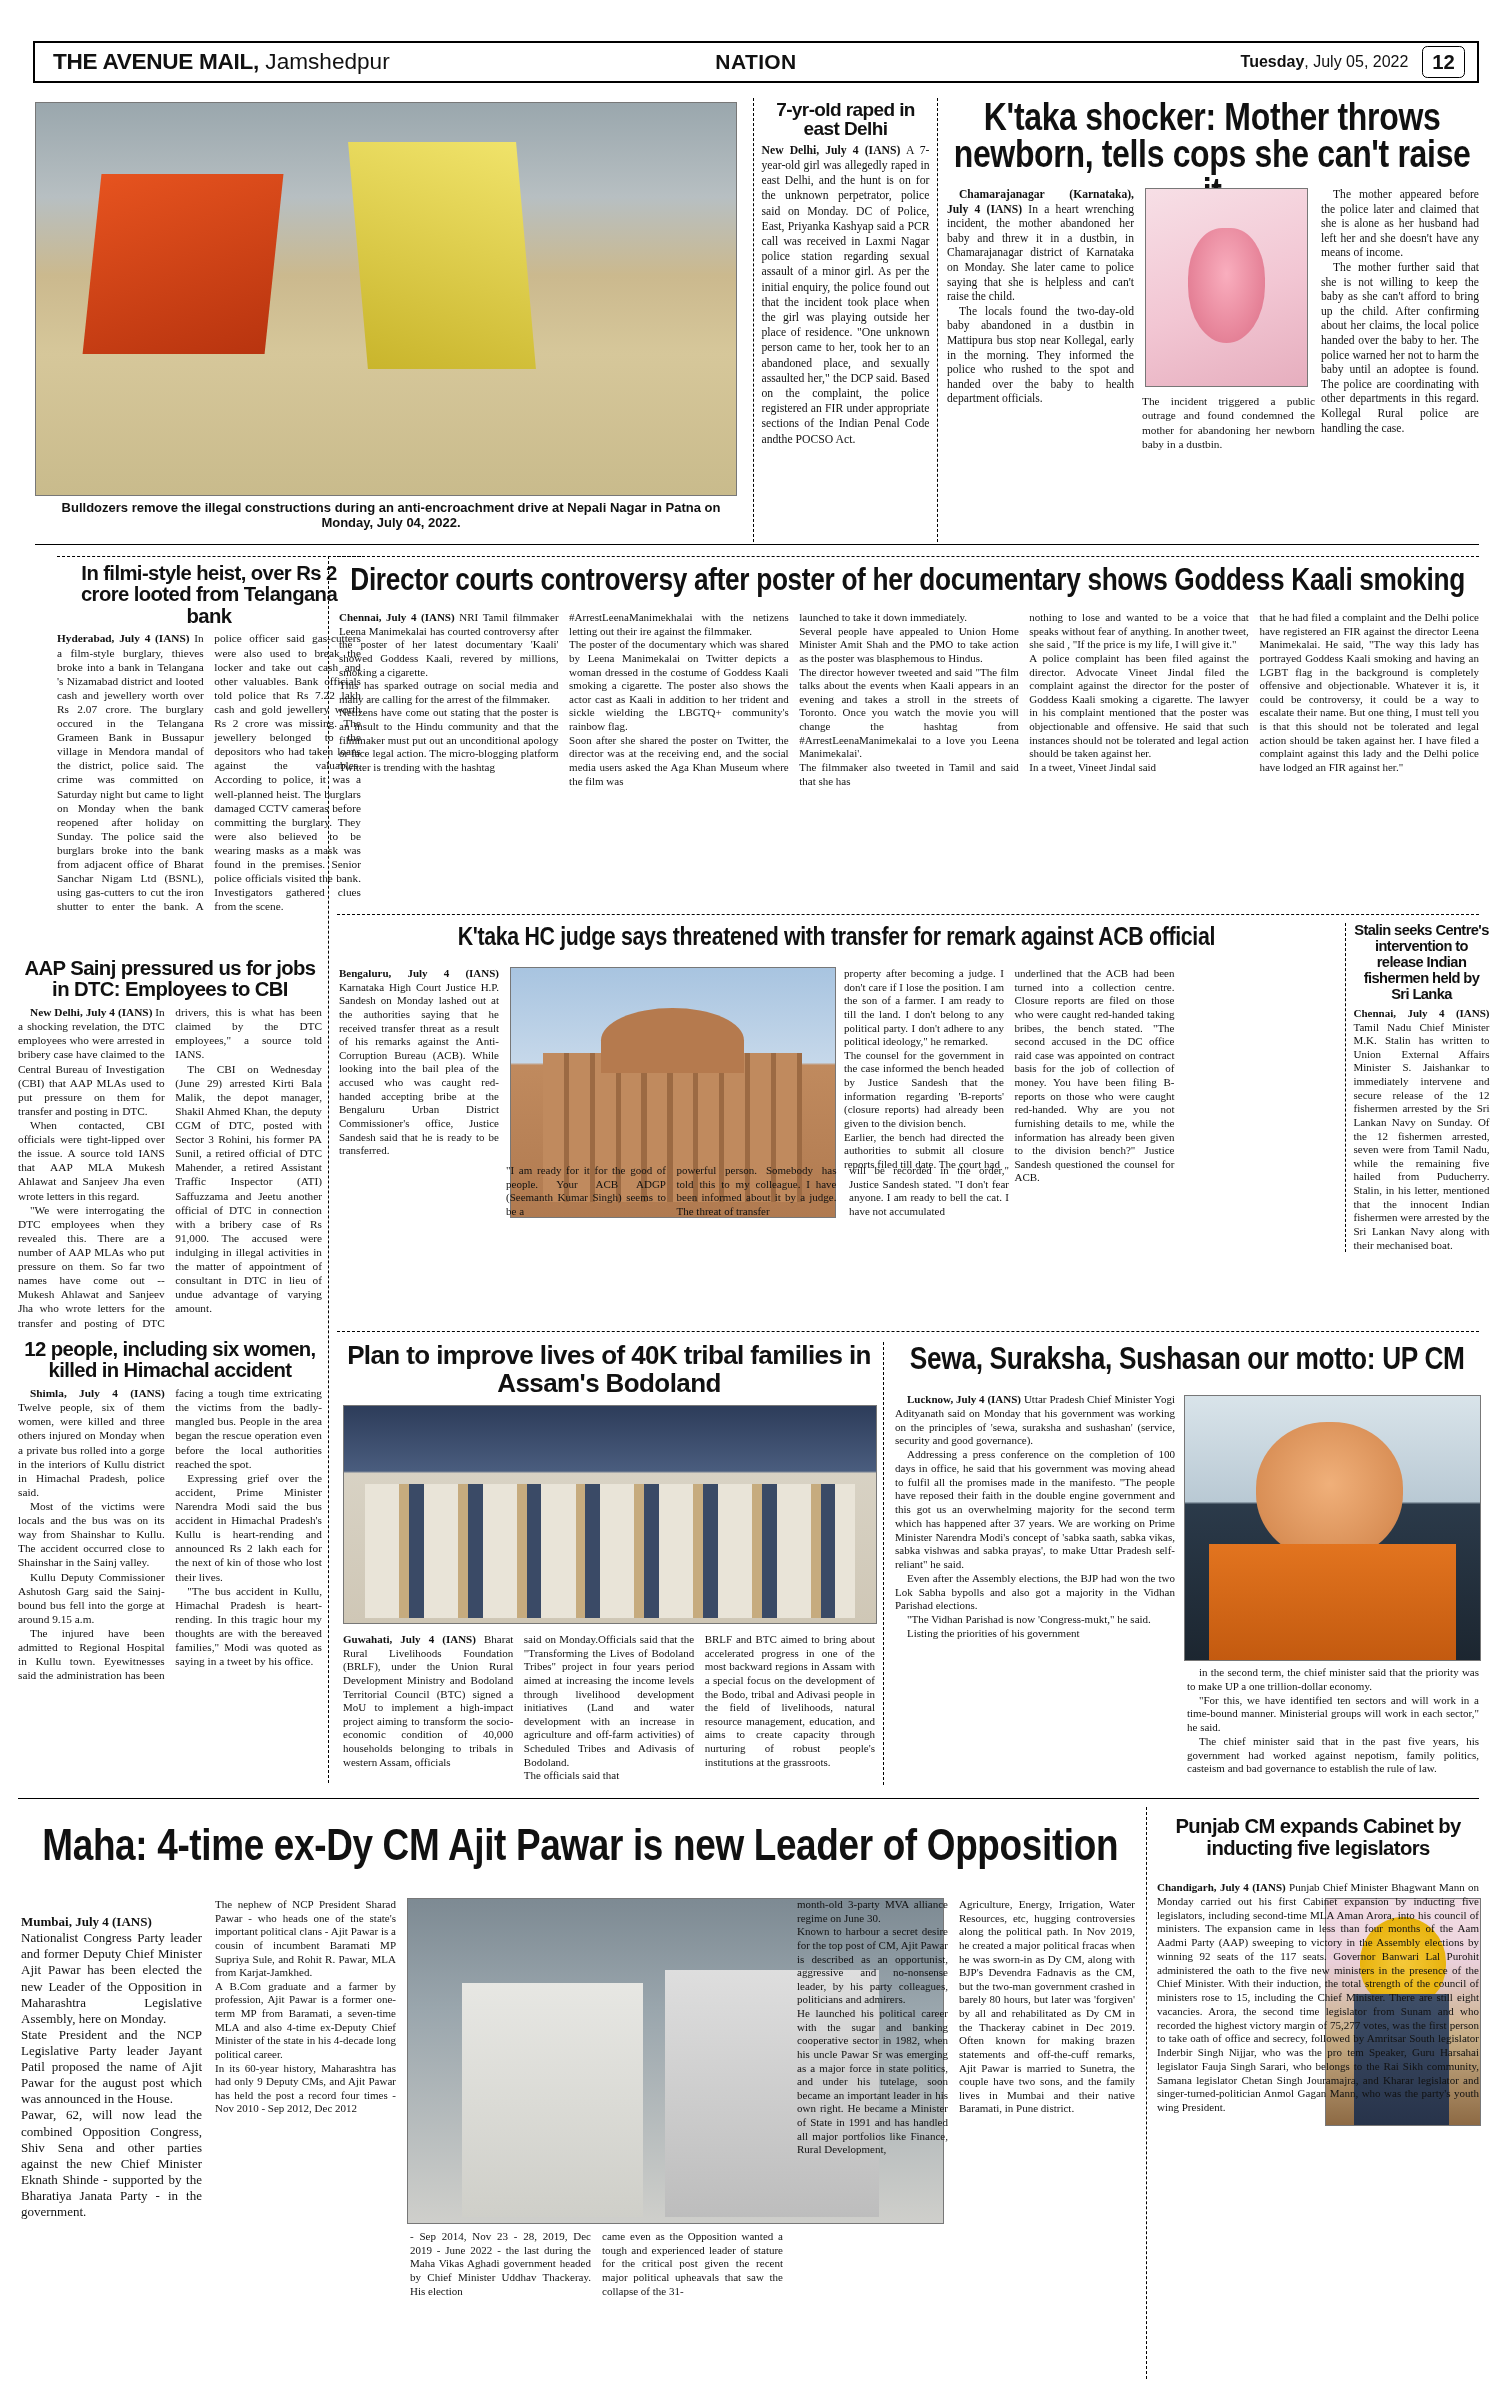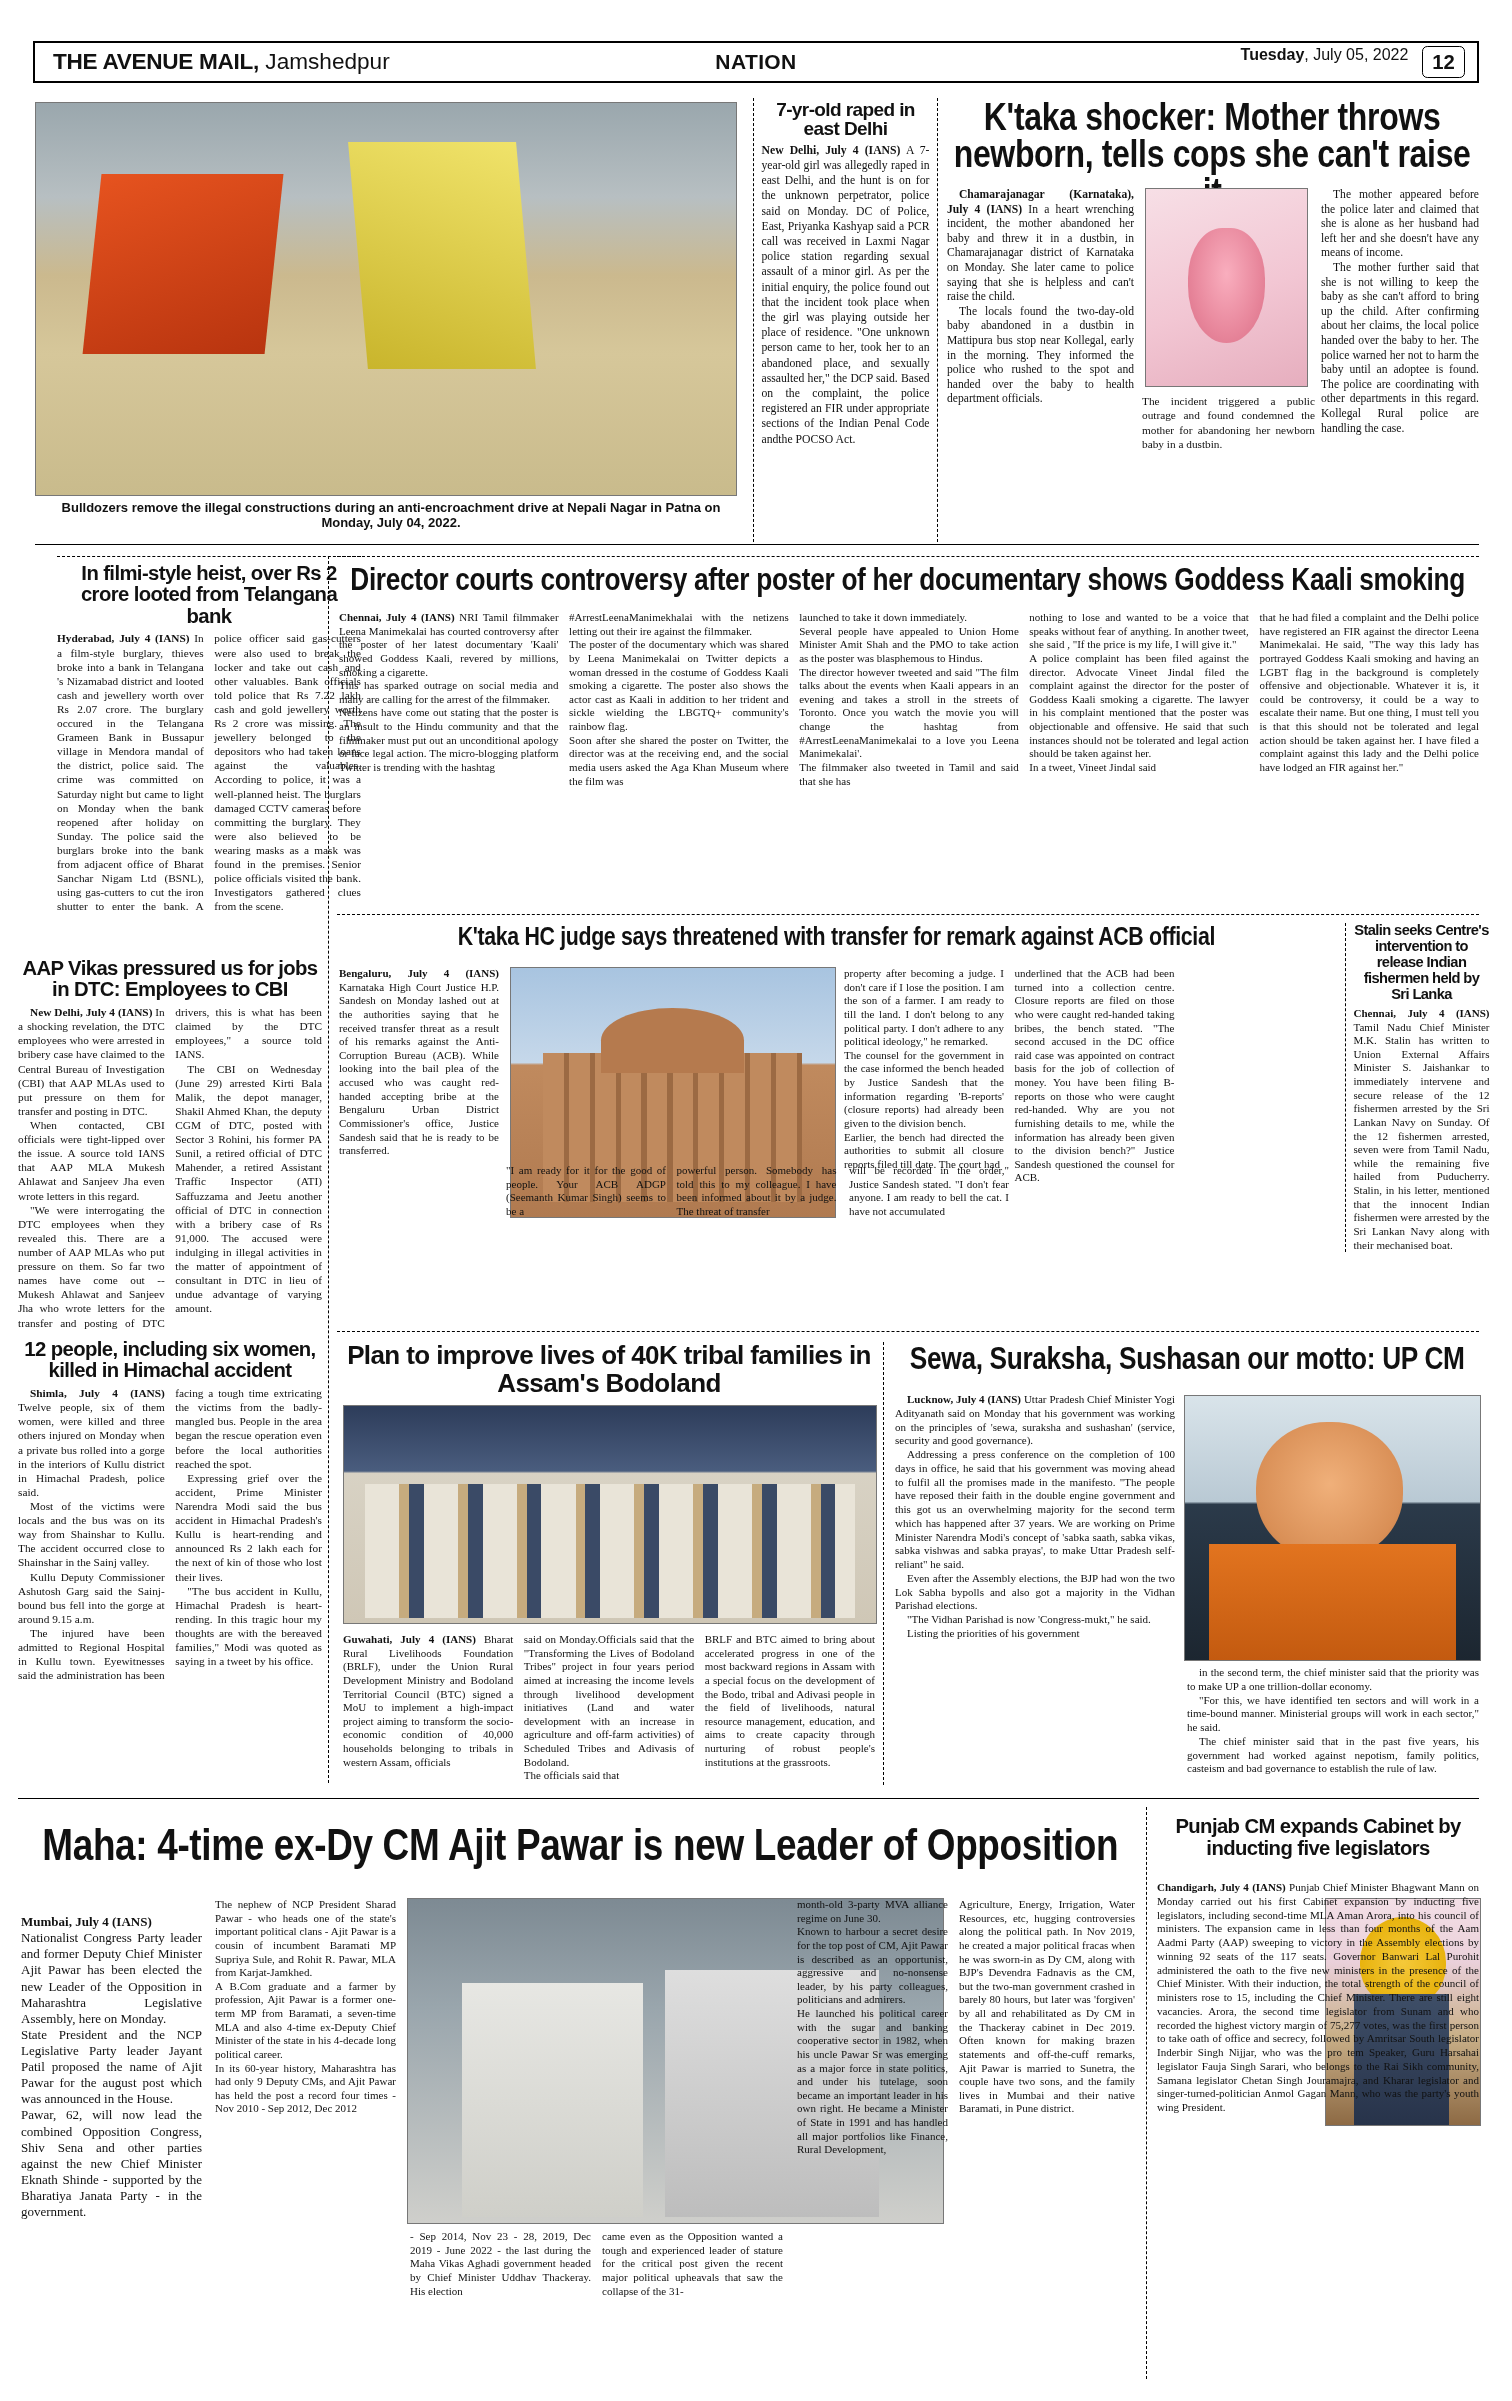--- a/index.html
+++ b/index.html
@@ -6,21 +6,21 @@
   body{font-family:"Liberation Serif",serif;color:#111;}
   .page{width:1512px;height:2401px;position:relative;background:#fff;box-sizing:border-box;padding:16px;}
 
   
   .masthead{position:absolute;left:33px;top:41px;width:1446px;height:42px;border:2.3px solid #000;
             display:flex;align-items:center;box-sizing:border-box;}
   .mh-left{font-family:"Liberation Sans",sans-serif;font-size:22.6px;padding-left:18px;white-space:nowrap;}
   .mh-left b{font-weight:bold;letter-spacing:-0.3px;}
   .mh-center{font-family:"Liberation Sans",sans-serif;font-weight:bold;font-size:21px;
              position:absolute;left:50%;transform:translateX(-50%);letter-spacing:0.4px;}
-  .mh-right{margin-left:auto;display:flex;gap:13.6px;padding-right:7.5px;}
+  .mh-right{margin-left:auto;display:flex;align-items:center;gap:13.6px;padding-right:7.5px;}
   .mh-date{font-family:"Liberation Sans",sans-serif;font-size:16px;white-space:nowrap;}
   .mh-date b{font-weight:bold;}
   .mh-pageno{border:1.5px solid #000;border-radius:5.3px;width:41px;height:30px;display:flex;
              align-items:center;justify-content:center;font-family:"Liberation Sans",sans-serif;
              font-weight:bold;font-size:20.3px;margin-right:4.5px;}
 
   
   .body-txt{font-family:"Liberation Serif",serif;font-size:11.4px;line-height:1.28;text-align:justify;
             -webkit-hyphens:auto;hyphens:auto;}
   .body-txt p{margin:0 0 0 0;text-indent:12px;}
@@ -131,21 +131,21 @@
 
   <div style="position:absolute;left:18px;top:556px;width:304px;border-top:1.5px dashed #000;padding-top:6px;margin-left:39px;">
     <div class="hl-sans" style="font-size:20.3px;line-height:1.05;margin-bottom:4.5px;">In filmi-style heist, over Rs 2 crore looted from Telangana bank</div>
     <div class="body-txt cols2" style="font-size:11.3px;line-height:1.25;text-align:justify;">
       <span class="lead">Hyderabad, July 4 (IANS)</span>
       <span>In a film-style burglary, thieves broke into a bank in Telangana 's Nizamabad district and looted cash and jewellery worth over Rs 2.07 crore. The burglary occured in the Telangana Grameen Bank in Bussapur village in Mendora mandal of the district, police said. The crime was committed on Saturday night but came to light on Monday when the bank reopened after holiday on Sunday. The police said the burglars broke into the bank from adjacent office of Bharat Sanchar Nigam Ltd (BSNL), using gas-cutters to cut the iron shutter to enter the bank. A police officer said gas-cutters were also used to break the locker and take out cash and other valuables. Bank officials told police that Rs 7.22 lakh cash and gold jewellery worth Rs 2 crore was missing. The jewellery belonged to the depositors who had taken loans against the valuables. According to police, it was a well-planned heist. The burglars damaged CCTV cameras before committing the burglary. They were also believed to be wearing masks as a mask was found in the premises. Senior police officials visited the bank. Investigators gathered clues from the scene.</span>
     </div>
   </div>
 
   <div style="position:absolute;left:18px;top:958px;width:304px;">
-    <div class="hl-sans" style="font-size:20.3px;line-height:1.05;margin-bottom:4.5px;">AAP Vikas pressured us for jobs in DTC: Employees to CBI</div>
+    <div class="hl-sans" style="font-size:20.3px;line-height:1.05;margin-bottom:4.5px;">AAP Sainj pressured us for jobs in DTC: Employees to CBI</div>
     <div class="body-txt cols2" style="font-size:11.3px;line-height:1.25;">
       <p><span class="lead">New Delhi, July 4 (IANS)</span>
          <span>In a shocking revelation, the DTC employees who were arrested in bribery case have claimed to the Central Bureau of Investigation (CBI) that AAP MLAs used to put pressure on them for transfer and posting in DTC.</span></p>
       <p>When contacted, CBI officials were tight-lipped over the issue. A source told IANS that AAP MLA Mukesh Ahlawat and Sanjeev Jha even wrote letters in this regard.</p>
       <p>"We were interrogating the DTC employees when they revealed this. There are a number of AAP MLAs who put pressure on them. So far two names have come out -- Mukesh Ahlawat and Sanjeev Jha who wrote letters for the transfer and posting of DTC drivers, this is what has been claimed by the DTC employees," a source told IANS.</p>
       <p>The CBI on Wednesday (June 29) arrested Kirti Bala Malik, the depot manager, Shakil Ahmed Khan, the deputy CGM of DTC, posted with Sector 3 Rohini, his former PA Sunil, a retired official of DTC Mahender, a retired Assistant Traffic Inspector (ATI) Saffuzzama and Jeetu another official of DTC in connection with a bribery case of Rs 91,000. The accused were indulging in illegal activities in the matter of appointment of consultant in DTC in lieu of undue advantage of varying amount.</p>
     </div>
   </div>
 
   <div style="position:absolute;left:18px;top:1339px;width:304px;">

